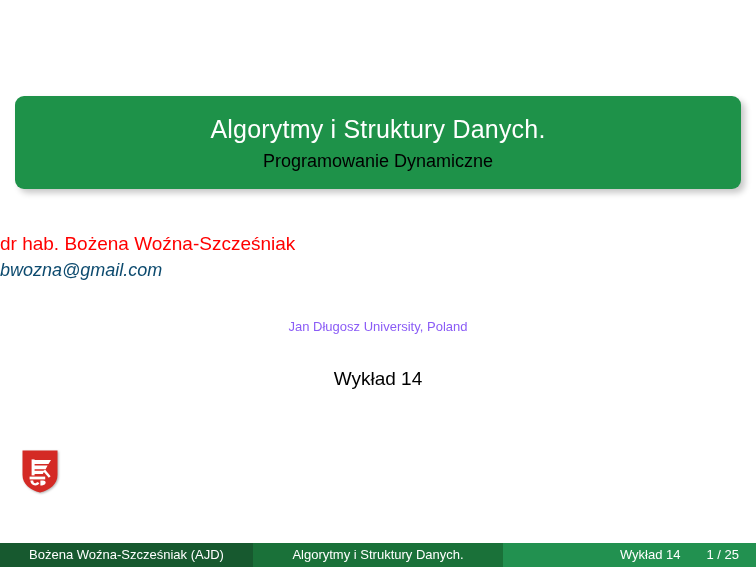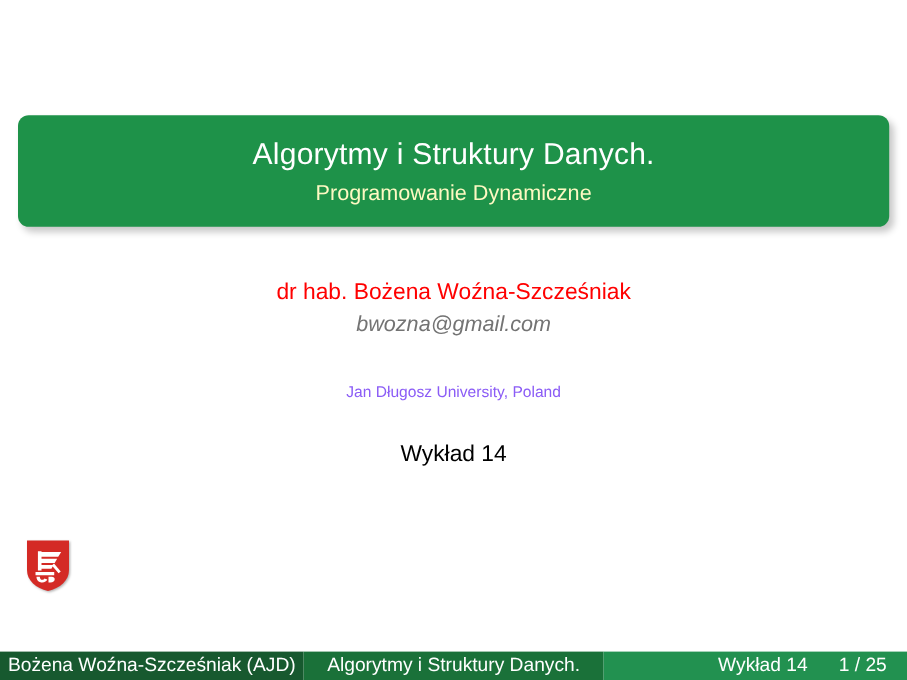--- a/index.html
+++ b/index.html
@@ -34,44 +34,44 @@
   #slide-title {
     color: #ffffff;
     font-size: 25px;
     line-height: 30px;
     font-weight: normal;
     letter-spacing: 0.2px;
     margin: 0 0 6px 0;
     text-align: center;
   }
   #slide-subtitle {
-    color: #fef9c3;
+    color: #000000;
     font-size: 18px;
     line-height: 22px;
     font-weight: normal;
     margin: 0;
     text-align: center;
   }
 
   
   #author-block {
     position: absolute;
     left: 0;
     top: 231px;
     width: 756px;
-    text-align: center;
+    text-align: left;
   }
   #author-name {
     color: #FF0000;
     font-size: 19px;
     line-height: 25px;
     margin: 0;
   }
   #author-email {
-    color: #737373;
+    color: #0c4a6e;
     font-size: 18px;
     font-style: italic;
     line-height: 24px;
     margin: 2px 0 0 0;
   }
 
   
   #institution {
     position: absolute;
     left: 0;
@@ -118,21 +118,21 @@
     width: 756px;
     height: 24px;
     display: flex;
     align-items: stretch;
   }
   .footer-seg {
     display: flex;
     align-items: center;
     height: 100%;
     color: #ffffff;
-    font-size: 16px;
+    font-size: 13px;
     line-height: 12px;
     white-space: nowrap;
     box-sizing: border-box;
   }
   #footer-author-seg {
     width: 253px;
     background: #17592F;
     justify-content: center;
   }
   #footer-title-seg {

